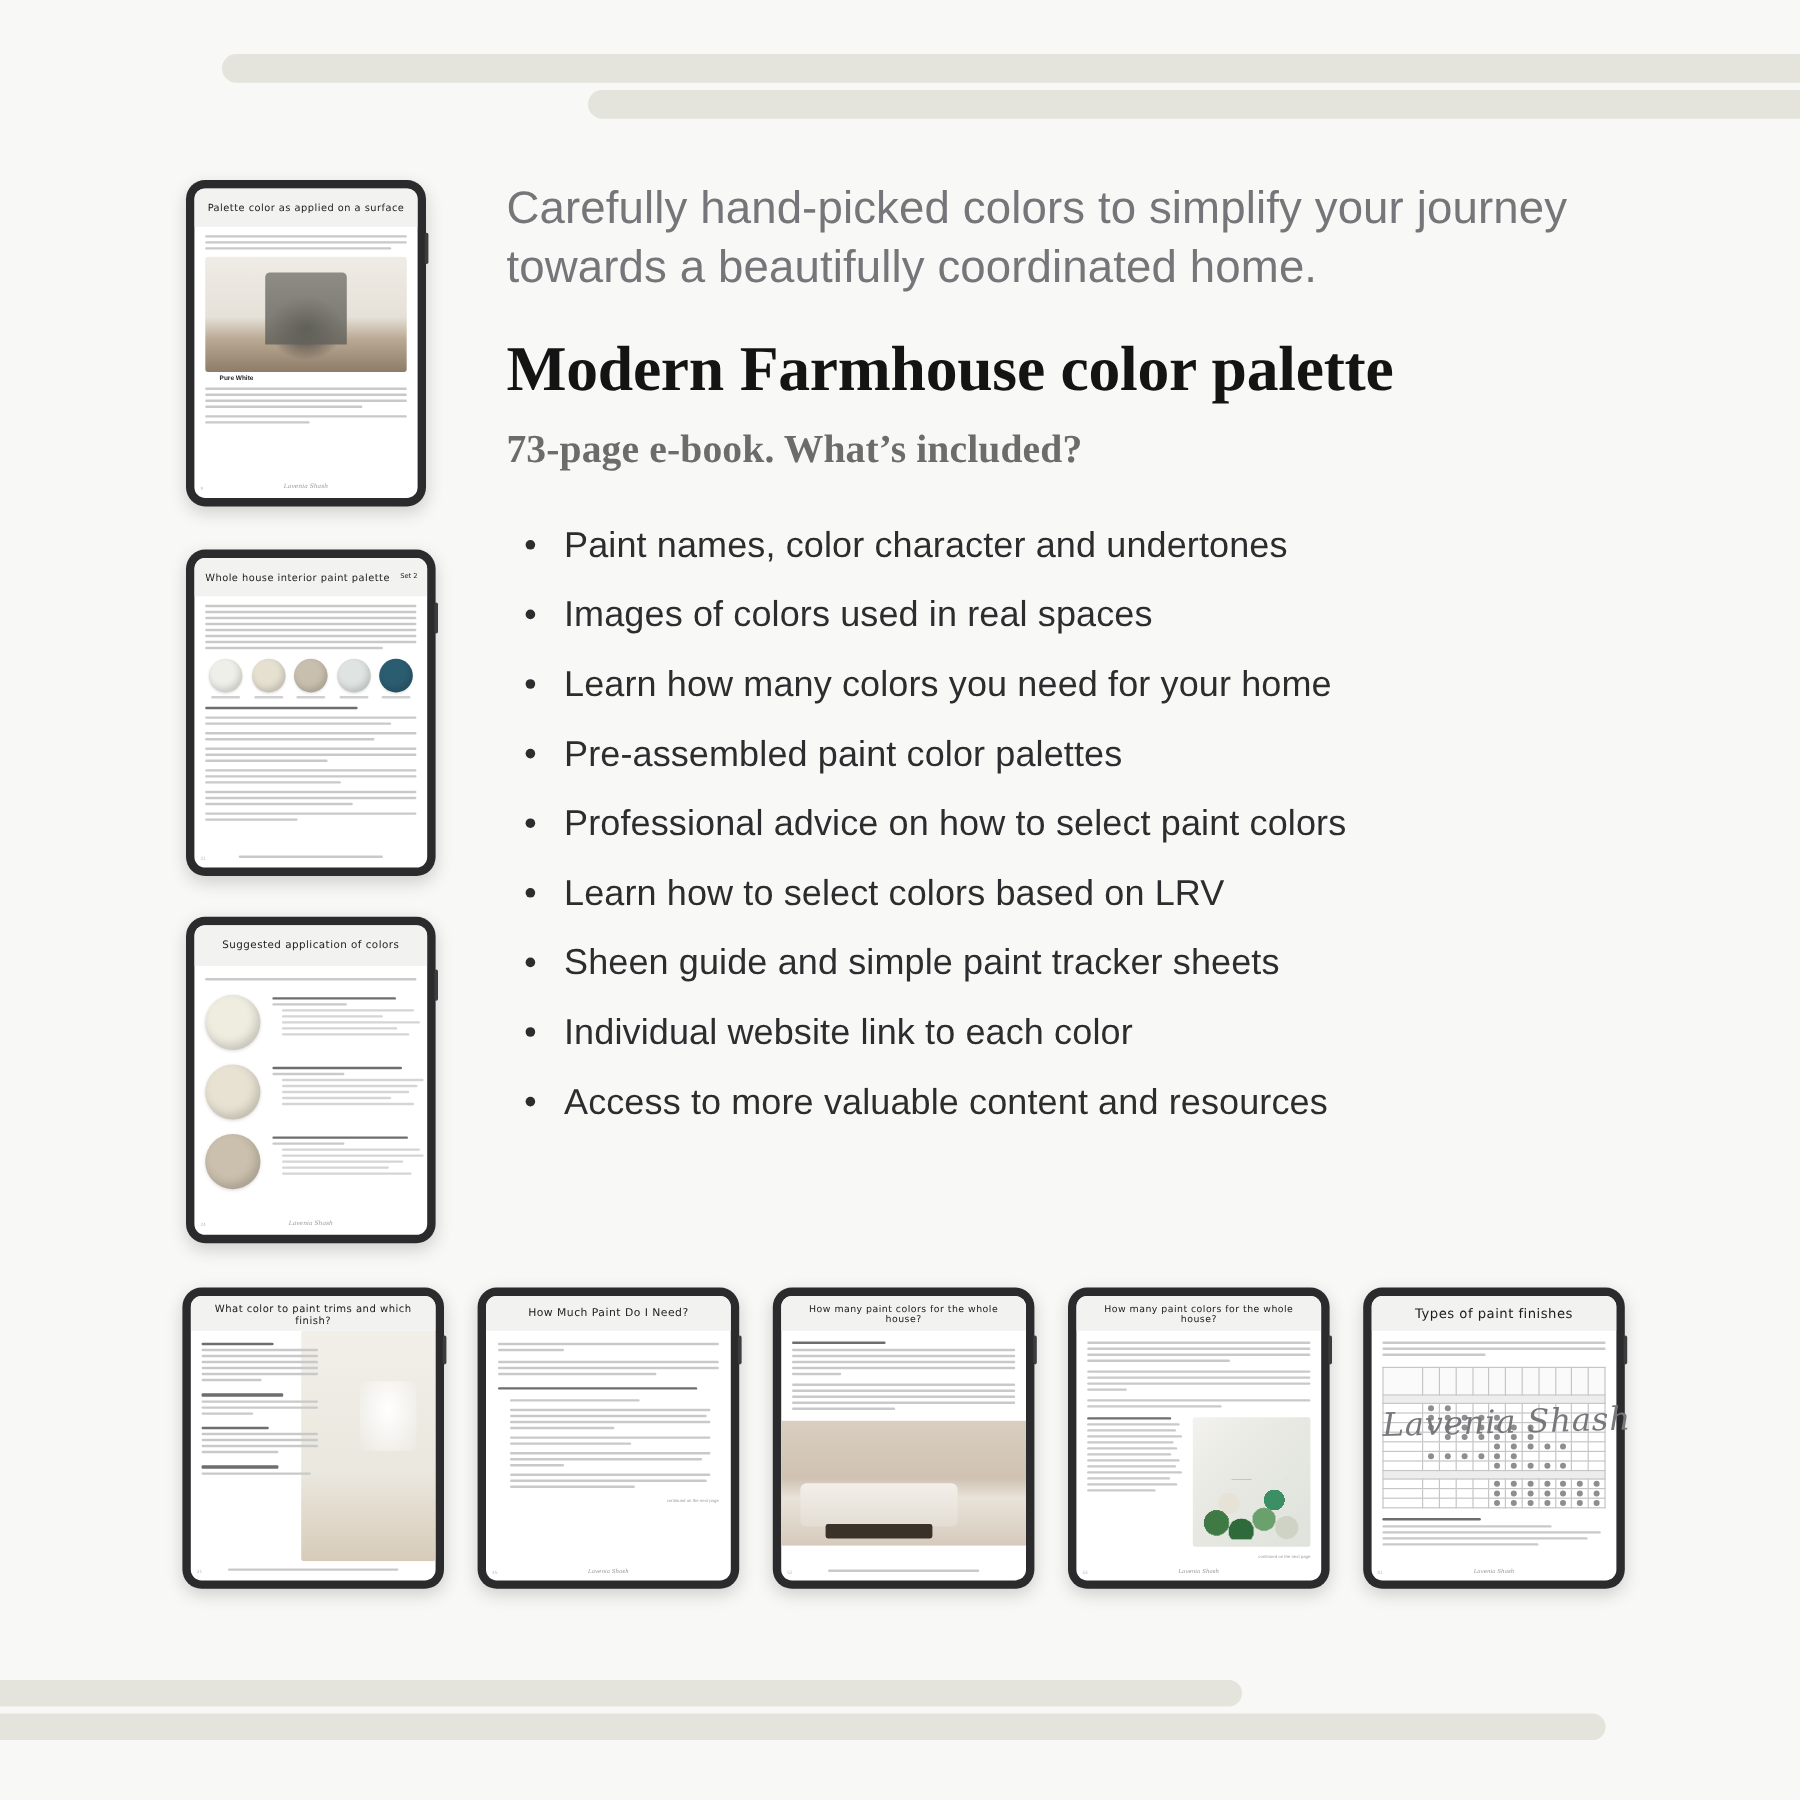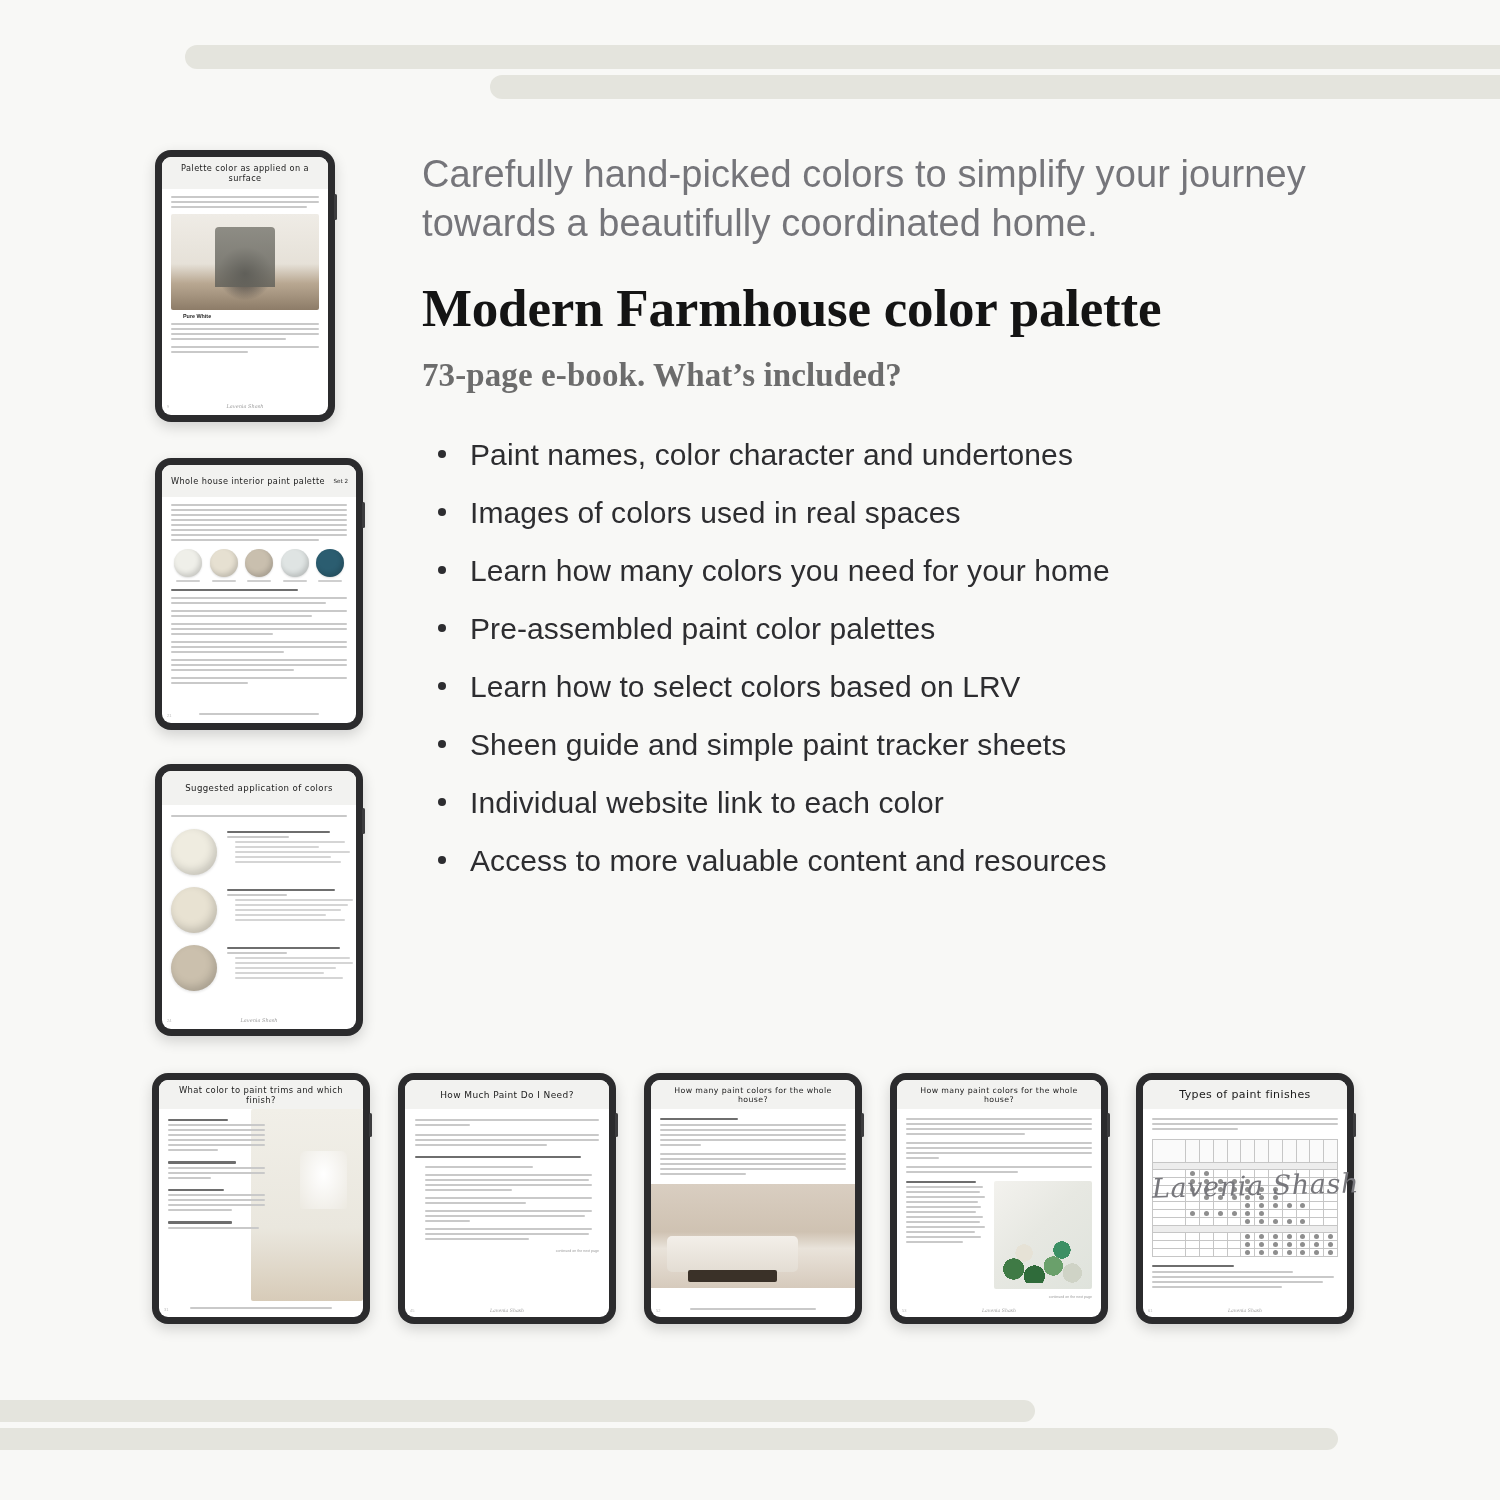--- a/index.html
+++ b/index.html
@@ -133,21 +133,21 @@
 </head>
 <body>
 
 <div class="stage">
 
   <div class="bar t1"></div>
   <div class="bar t2"></div>
   <div class="bar b1"></div>
   <div class="bar b2"></div>
 
-  <div class="tablet" style="left:155px;top:150px;width:180px;height:272px;">
+  <div class="tablet" style="left:155px;top:150px;width:200px;height:272px;">
     <div class="sidebtn" style="top:44px;height:26px;"></div>
     <div class="screen">
       <div class="pg-head" style="height:32px;">
         <div class="pg-title" style="font-size:8.2px;">Palette color as applied on a surface</div>
       </div>
       <div class="pg-body">
         <div class="para">
           <div class="ln" style="width:100%"></div>
             <div class="ln" style="width:100%"></div>
           <div class="ln" style="width:92%"></div>
@@ -665,20 +665,21 @@
 
   <div class="copy">
     <p class="tagline">Carefully hand-picked colors to simplify your journey towards a beautifully coordinated home.</p>
     <h1 class="headline">Modern Farmhouse color palette</h1>
     <h2 class="subhead">73-page e-book. What’s included?</h2>
     <ul class="feature-list">
       <li>Paint names, color character and undertones</li>
       <li>Images of colors used in real spaces</li>
       <li>Learn how many colors you need for your home</li>
       <li>Pre-assembled paint color palettes</li>
+      <li>Professional advice on how to select paint colors</li>
       <li>Learn how to select colors based on LRV</li>
       <li>Sheen guide and simple paint tracker sheets</li>
       <li>Individual website link to each color</li>
       <li>Access to more valuable content and resources</li>
     </ul>
     <div class="signature">Lavenia Shash</div>
   </div>
 
 </div>
 

